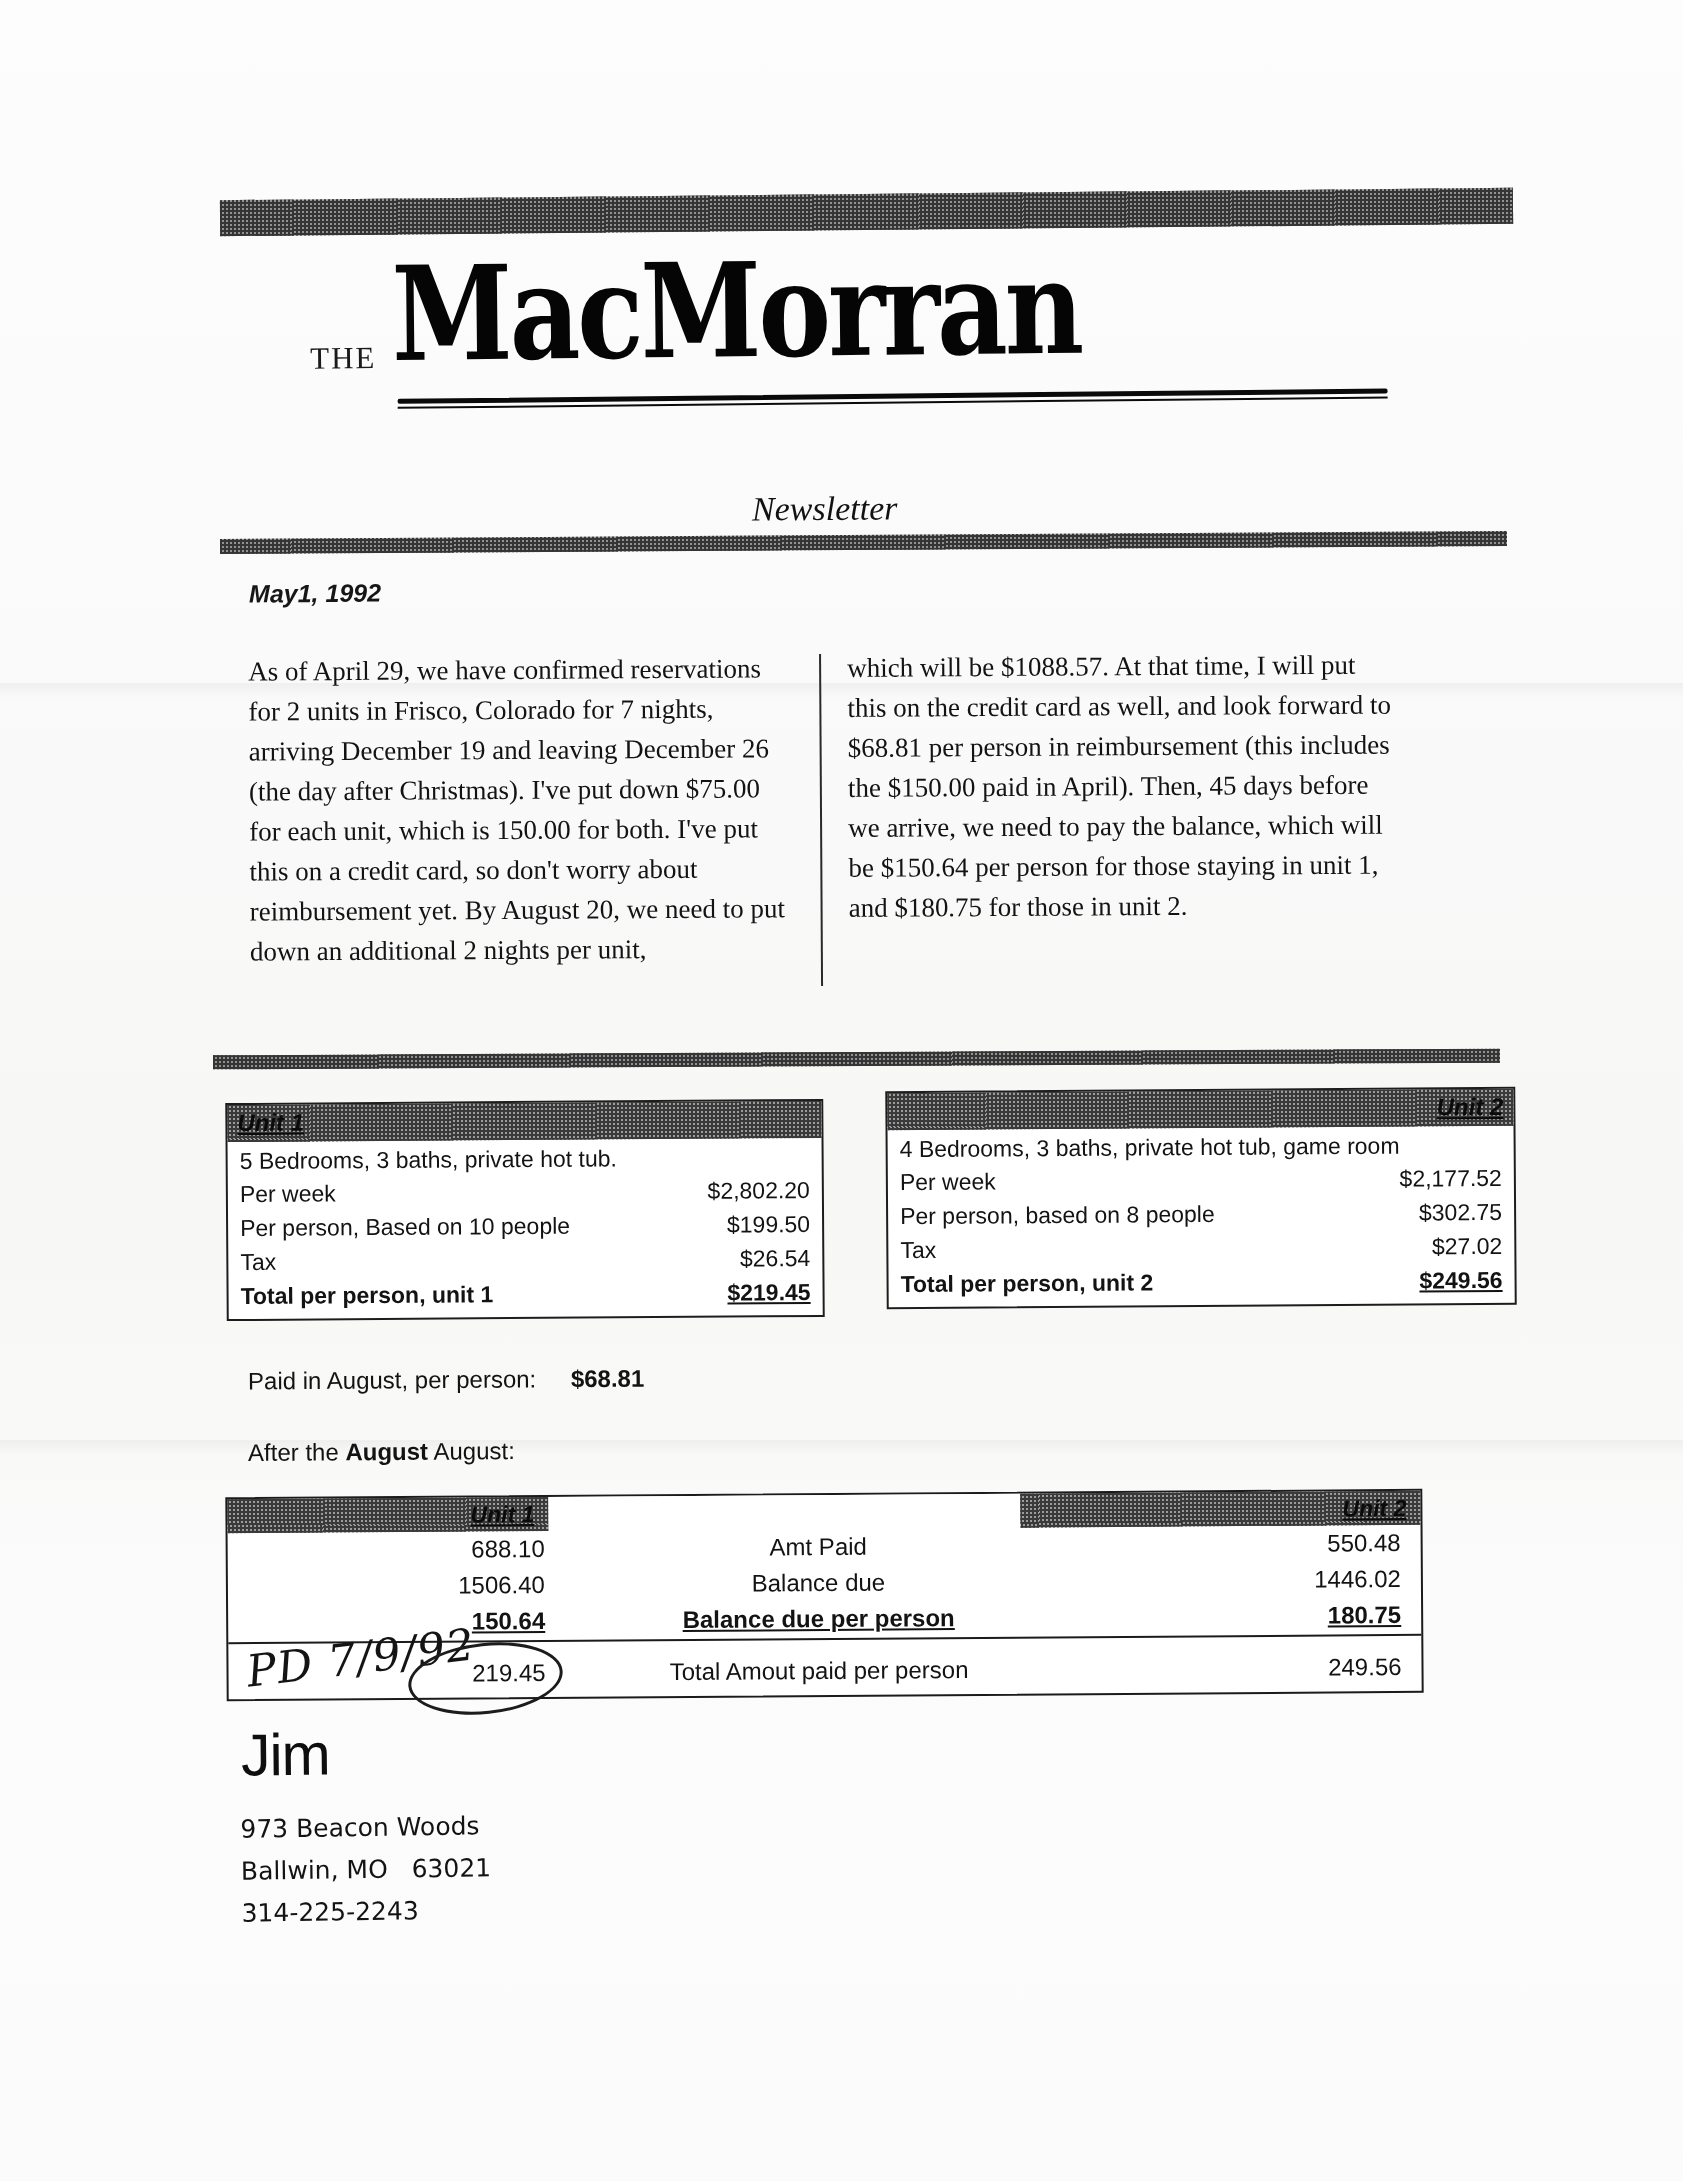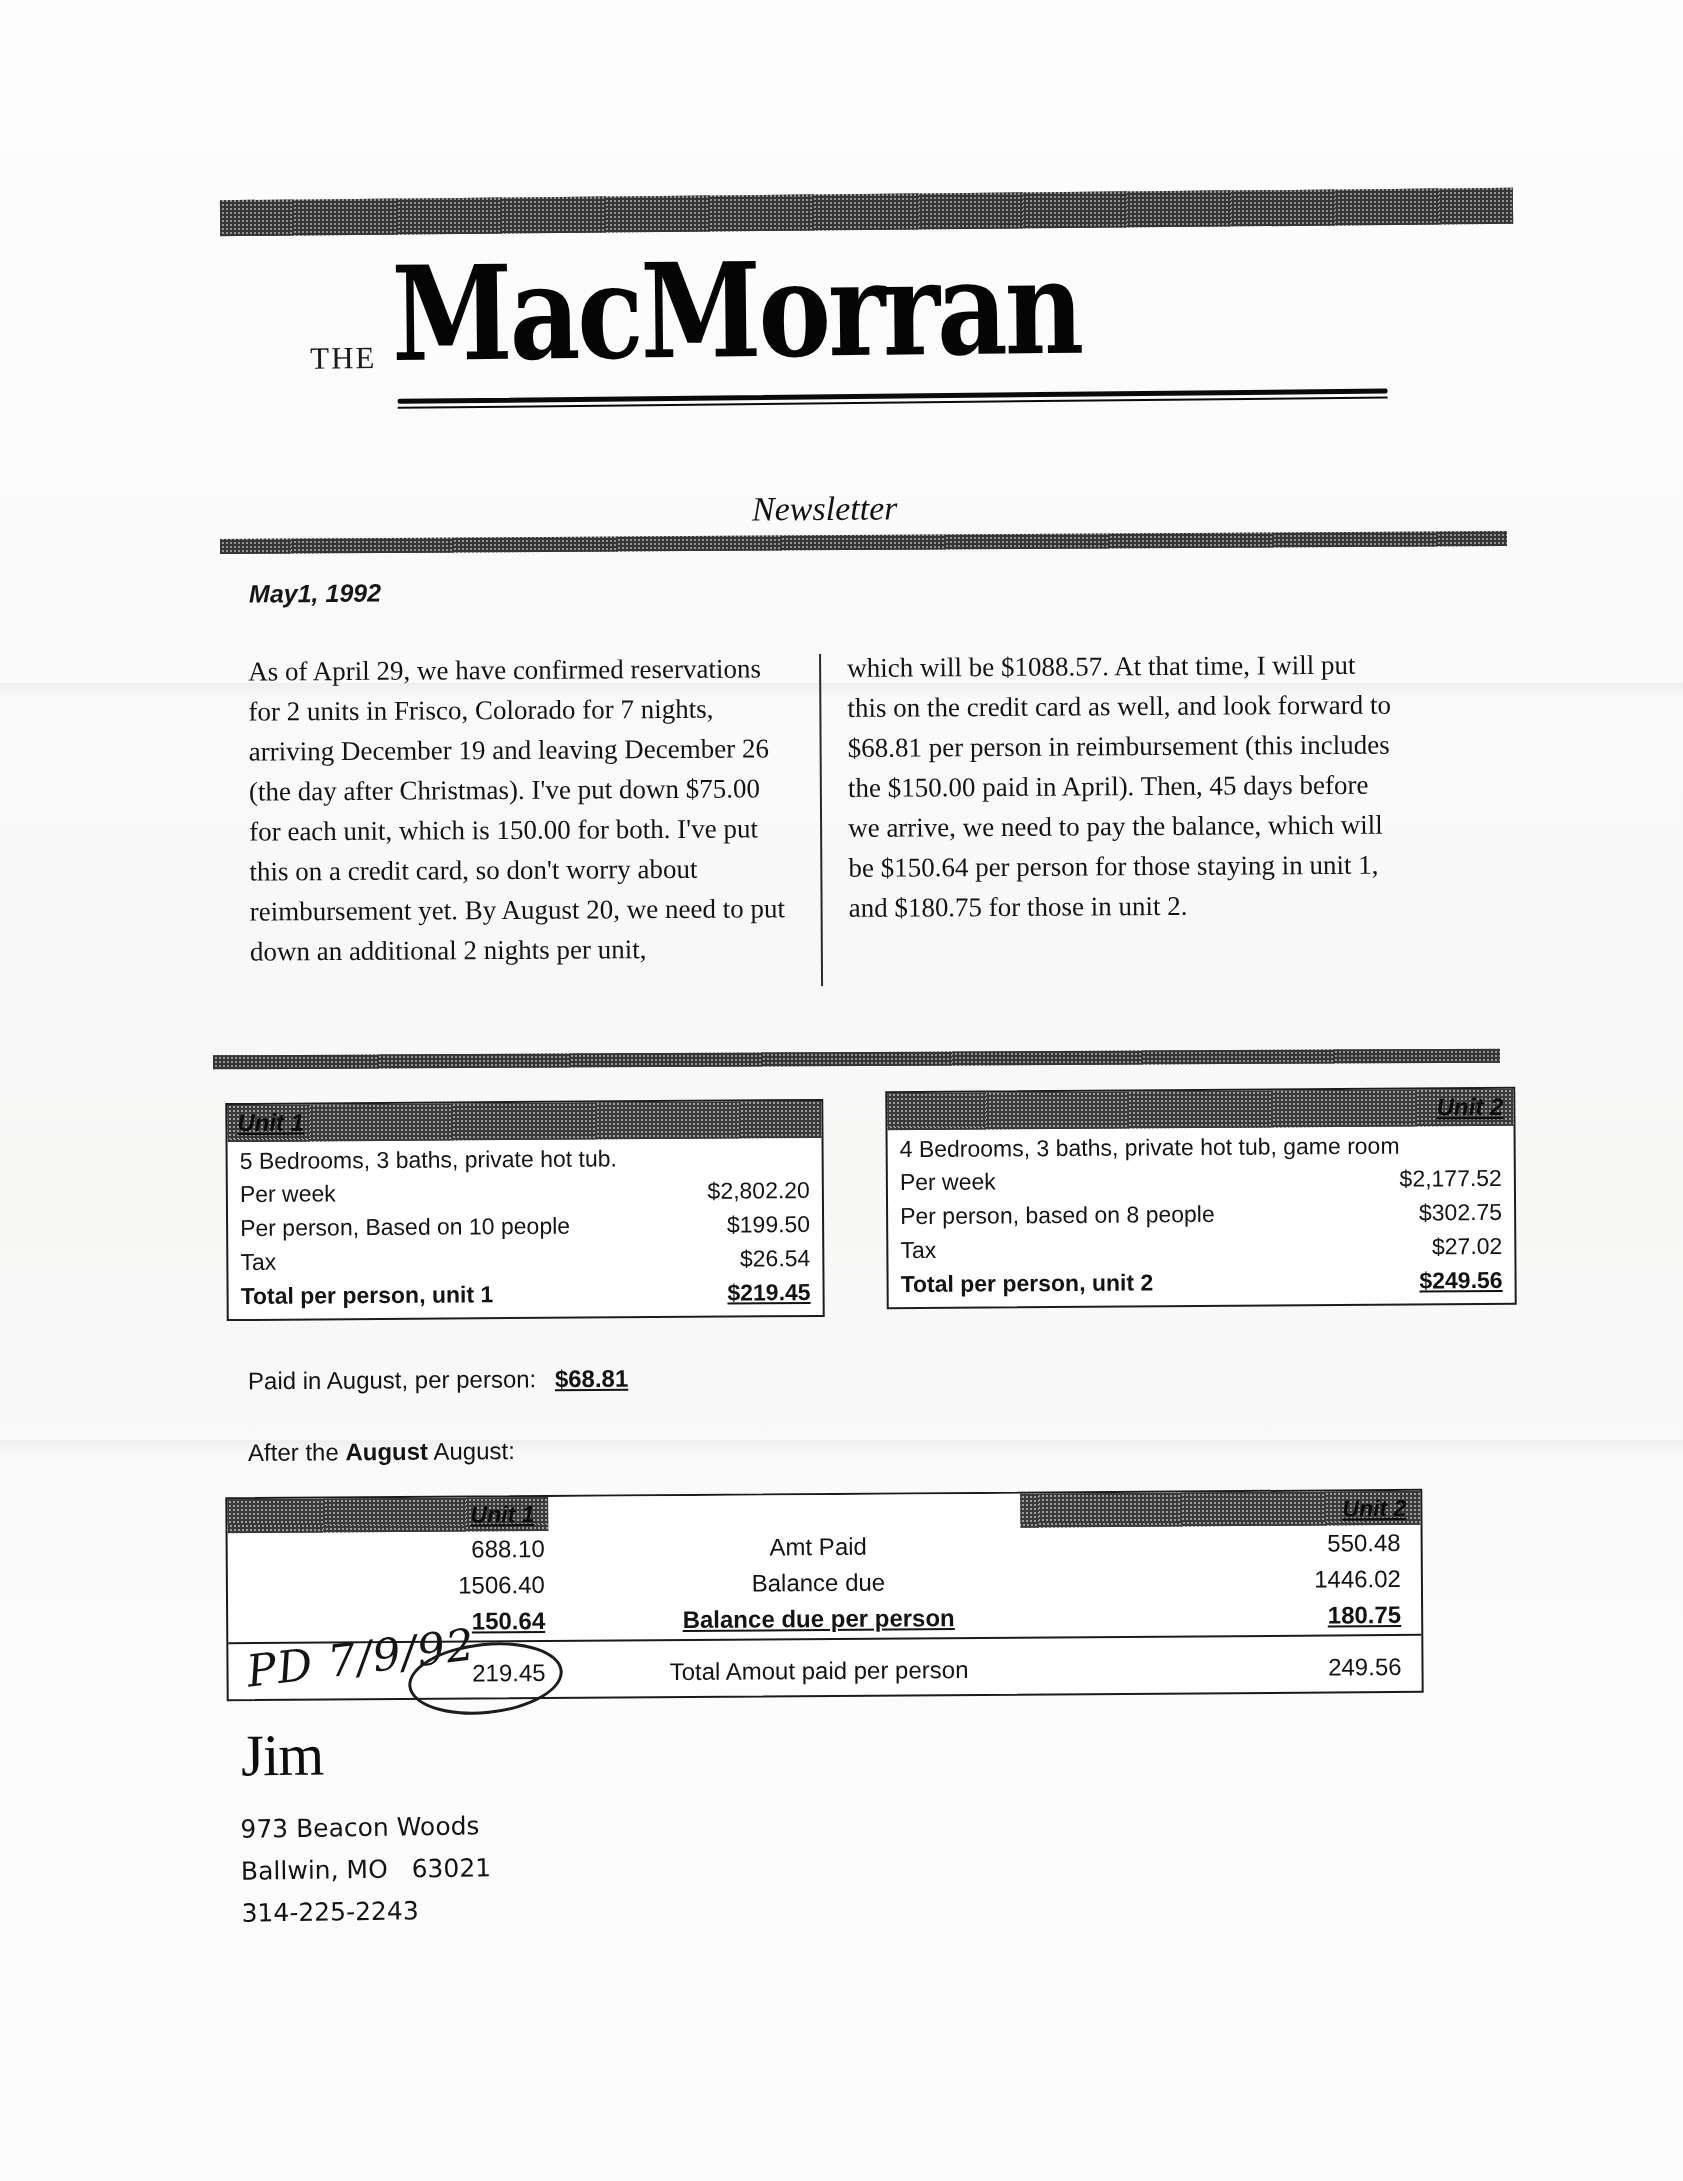--- a/index.html
+++ b/index.html
@@ -208,22 +208,21 @@
     position: absolute;
     left: 248px;
     top: 1366px;
     font-family: "Liberation Sans", sans-serif;
     font-size: 24px;
     color: #131313;
     transform: rotate(-0.4deg);
   }
   #paid-august .amt {
     font-weight: 700;
-    text-decoration: underline;
-    margin-left: 12px;
+    margin-left: 28px;
   }
   #after-august {
     position: absolute;
     left: 248px;
     top: 1438px;
     font-family: "Liberation Sans", sans-serif;
     font-size: 24px;
     color: #131313;
     transform: rotate(-0.4deg);
   }
@@ -301,21 +300,21 @@
     width: 149px;
     height: 65px;
     border: 3px solid #1c1c1c;
     border-radius: 50%;
     transform: rotate(-6deg);
   }
   #signature {
     position: absolute;
     left: 241px;
     top: 1721px;
-    font-family: Liberation Serif, serif;
+    font-family: Liberation Sans, sans-serif;
     font-size: 59px;
     letter-spacing: -1px;
     color: #0e0e0e;
     transform: rotate(-0.6deg);
   }
   #address-block {
     position: absolute;
     left: 241px;
     top: 1807px;
     font-family: "DejaVu Sans", sans-serif;

